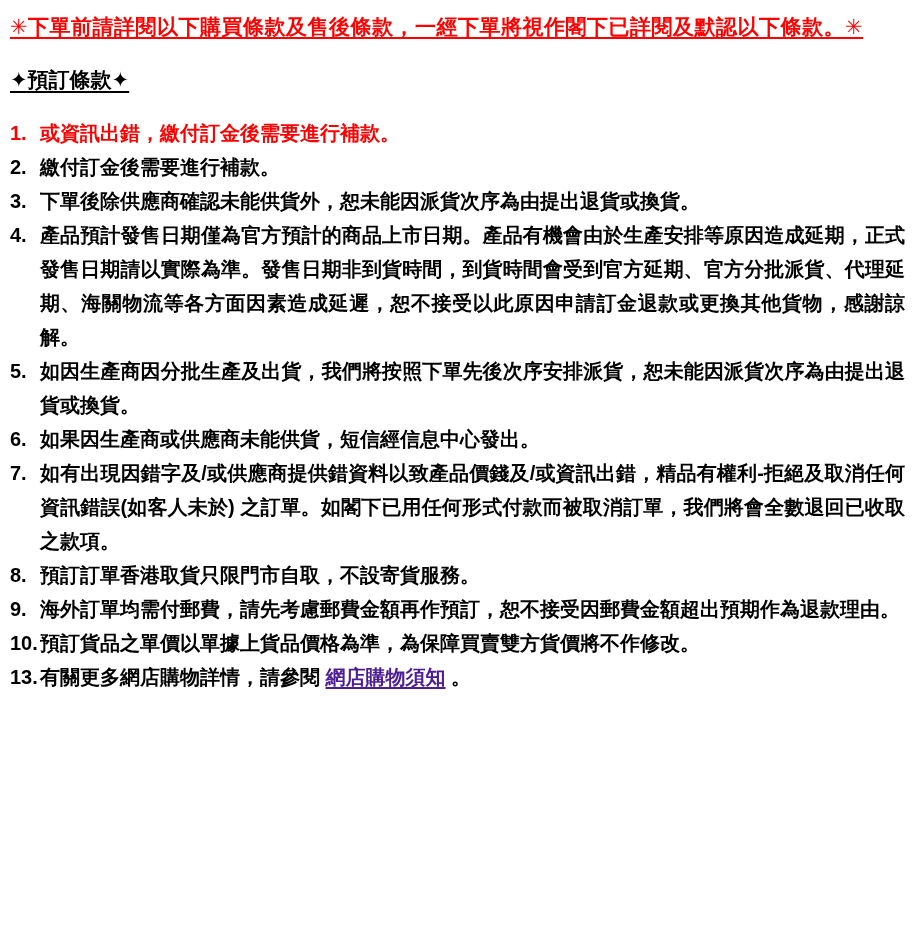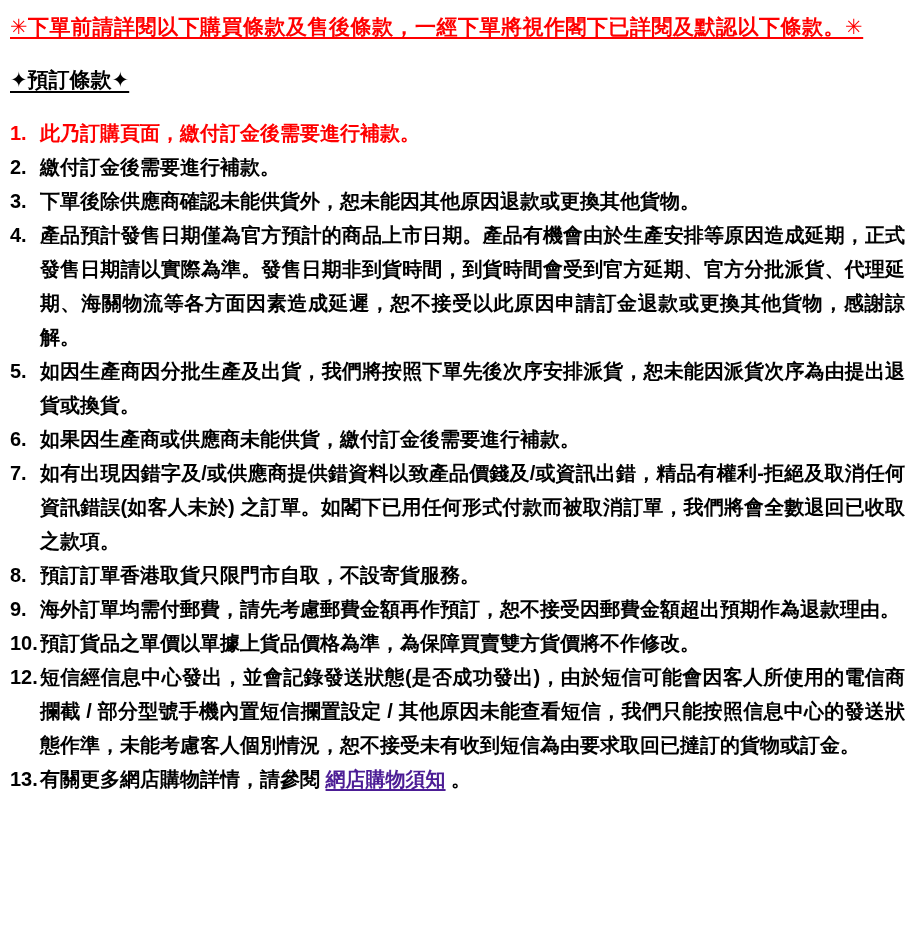--- a/index.html
+++ b/index.html
@@ -72,46 +72,46 @@
   <div class="notice">✳下單前請詳閱以下購買條款及售後條款，一經下單將視作閣下已詳閱及默認以下條款。✳</div>
 
   <div>
     <span class="section-title">✦預訂條款✦</span>
   </div>
 
   <div class="terms">
 
     <div class="term red-item">
       <span class="num">1.</span>
-      <span class="body">此乃訂購頁面，繳付訂金後需要進行補款。</span>
+      <span class="body">或資訊出錯，繳付訂金後需要進行補款。</span>
     </div>
 
     <div class="term">
       <span class="num">2.</span>
       <span class="body">繳付訂金後需要進行補款。</span>
     </div>
 
     <div class="term">
       <span class="num">3.</span>
-      <span class="body">下單後除供應商確認未能供貨外，恕未能因其他原因退款或更換其他貨物。</span>
+      <span class="body">下單後除供應商確認未能供貨外，恕未能因派貨次序為由提出退貨或換貨。</span>
     </div>
 
     <div class="term">
       <span class="num">4.</span>
       <span class="body">產品預計發售日期僅為官方預計的商品上市日期。產品有機會由於生產安排等原因造成延期，正式發售日期請以實際為準。發售日期非到貨時間，到貨時間會受到官方延期、官方分批派貨、代理延期、海關物流等各方面因素造成延遲，恕不接受以此原因申請訂金退款或更換其他貨物，感謝諒解。</span>
     </div>
 
     <div class="term">
       <span class="num">5.</span>
       <span class="body">如因生產商因分批生產及出貨，我們將按照下單先後次序安排派貨，恕未能因派貨次序為由提出退貨或換貨。</span>
     </div>
 
     <div class="term">
       <span class="num">6.</span>
-      <span class="body">如果因生產商或供應商未能供貨，繳付訂金後需要進行補款。</span>
+      <span class="body">如果因生產商或供應商未能供貨，短信經信息中心發出。</span>
     </div>
 
     <div class="term">
       <span class="num">7.</span>
       <span class="body">如有出現因錯字及/或供應商提供錯資料以致產品價錢及/或資訊出錯，精品有權利-拒絕及取消任何資訊錯誤(如客人未於) 之訂單。如閣下已用任何形式付款而被取消訂單，我們將會全數退回已收取之款項。</span>
     </div>
 
     <div class="term">
       <span class="num">8.</span>
       <span class="body">預訂訂單香港取貨只限門市自取，不設寄貨服務。</span>
@@ -121,24 +121,20 @@
       <span class="num">9.</span>
       <span class="body">海外訂單均需付郵費，請先考慮郵費金額再作預訂，恕不接受因郵費金額超出預期作為退款理由。</span>
     </div>
 
     <div class="term">
       <span class="num">10.</span>
       <span class="body">預訂貨品之單價以單據上貨品價格為準，為保障買賣雙方貨價將不作修改。</span>
     </div>
 
 
-    <div class="term">
-      <span class="num">12.</span>
-      <span class="body">短信經信息中心發出，並會記錄發送狀態(是否成功發出)，由於短信可能會因客人所使用的電信商攔截 / 部分型號手機內置短信攔置設定 / 其他原因未能查看短信，我們只能按照信息中心的發送狀態作準，未能考慮客人個別情況，恕不接受未有收到短信為由要求取回已撻訂的貨物或訂金。</span>
-    </div>
 
     <div class="term">
       <span class="num">13.</span>
       <span class="body"><span>有關更多網店購物詳情，請參閱 </span><a class="doc-link">網店購物須知</a><span> 。</span></span>
     </div>
 
   </div>
 </div>
 
 </body></html>

